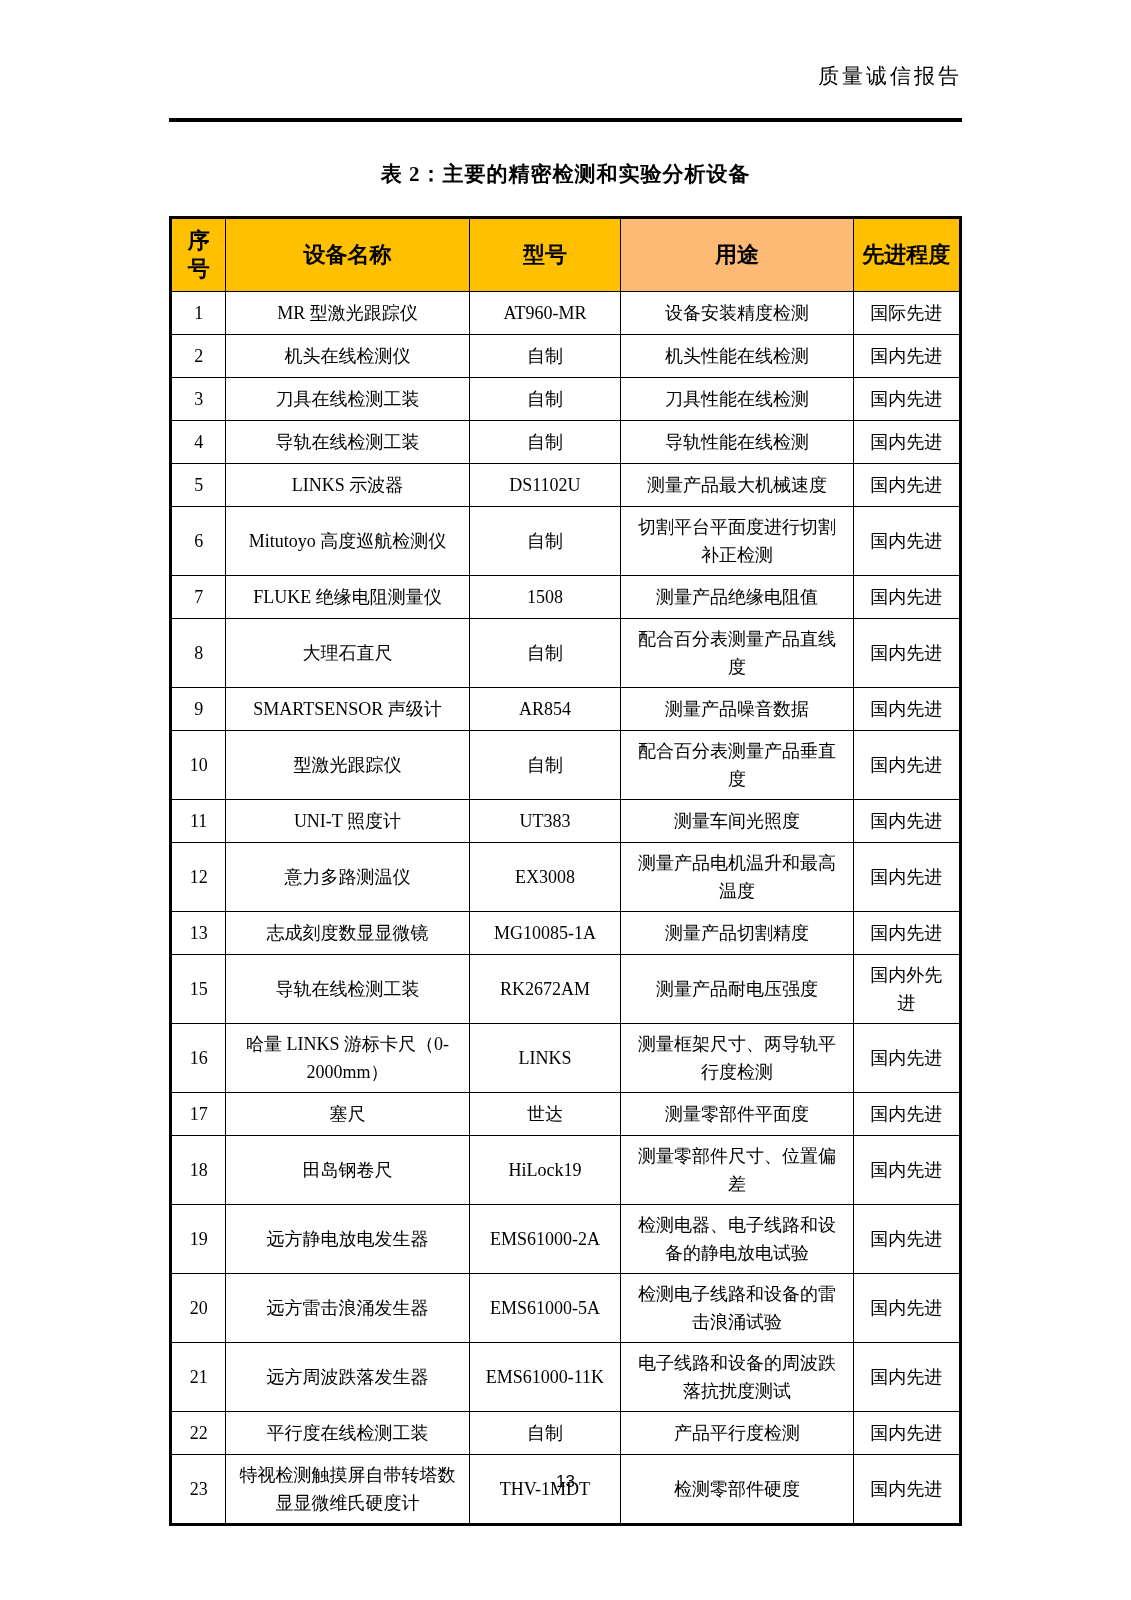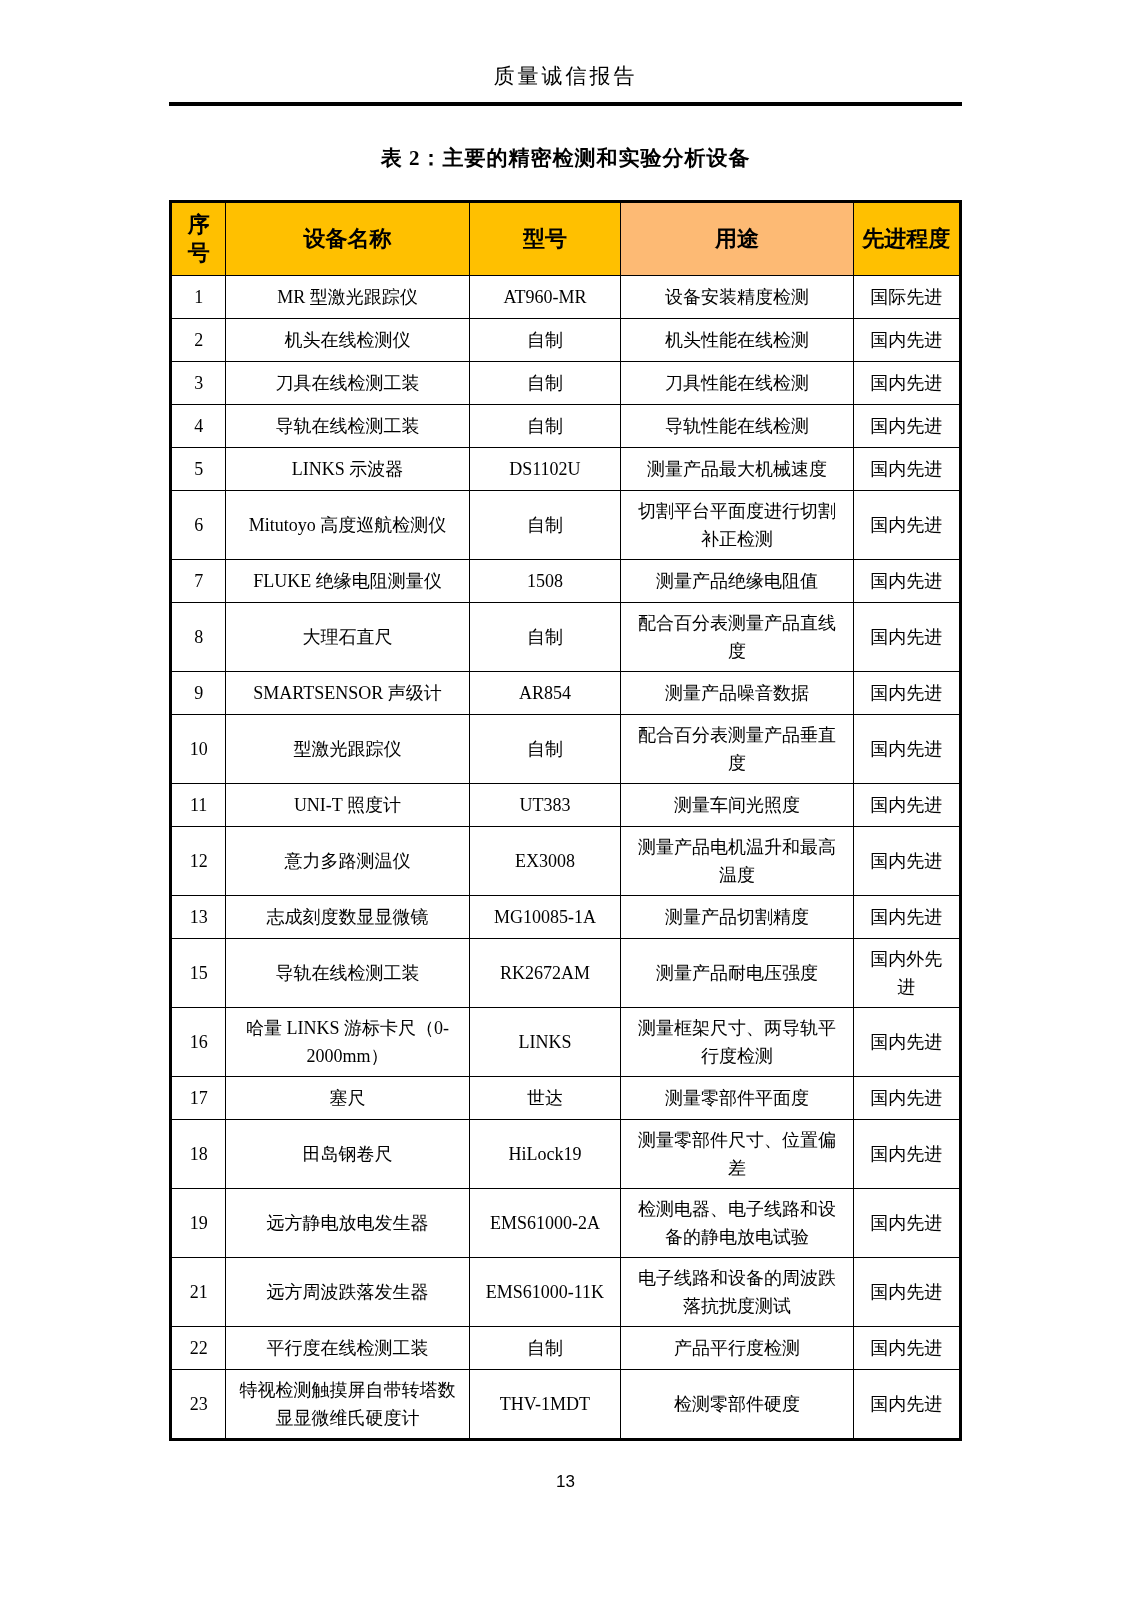--- a/index.html
+++ b/index.html
@@ -16,22 +16,22 @@
     height: 1600px;
     position: relative;
   }
   .content {
     width: 793px;
     margin: 0 auto;
   }
   .doc-header {
     padding-top: 62px;
     border-bottom: 4px solid #000;
-    text-align: center;
-    padding-bottom: 12px;
+    text-align: right;
+    padding-bottom: 28px;
   }
   .doc-header .title {
     font-size: 21px;
     letter-spacing: 3px;
   }
   .table-caption {
     text-align: center;
     font-weight: bold;
     font-size: 21px;
     margin-top: 38px;
@@ -225,20 +225,27 @@
             <td>国内先进</td>
           </tr>
           <tr>
             <td>19</td>
             <td>远方静电放电发生器</td>
             <td>EMS61000-2A</td>
             <td>检测电器、电子线路和设备的静电放电试验</td>
             <td>国内先进</td>
           </tr>
           <tr>
+            <td>20</td>
+            <td>远方雷击浪涌发生器</td>
+            <td>EMS61000-5A</td>
+            <td>检测电子线路和设备的雷击浪涌试验</td>
+            <td>国内先进</td>
+          </tr>
+          <tr>
             <td>21</td>
             <td>远方周波跌落发生器</td>
             <td>EMS61000-11K</td>
             <td>电子线路和设备的周波跌落抗扰度测试</td>
             <td>国内先进</td>
           </tr>
           <tr>
             <td>22</td>
             <td>平行度在线检测工装</td>
             <td>自制</td>

